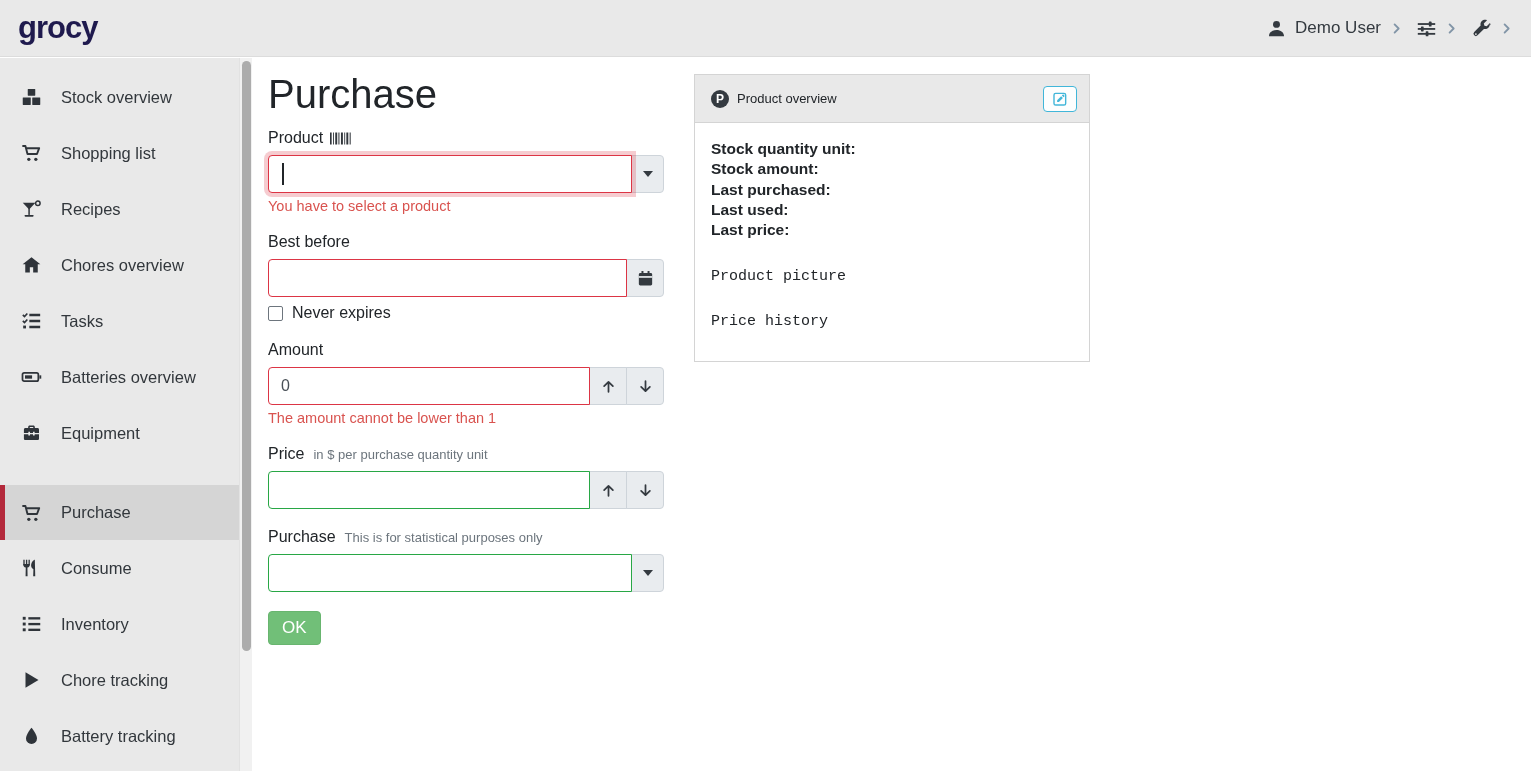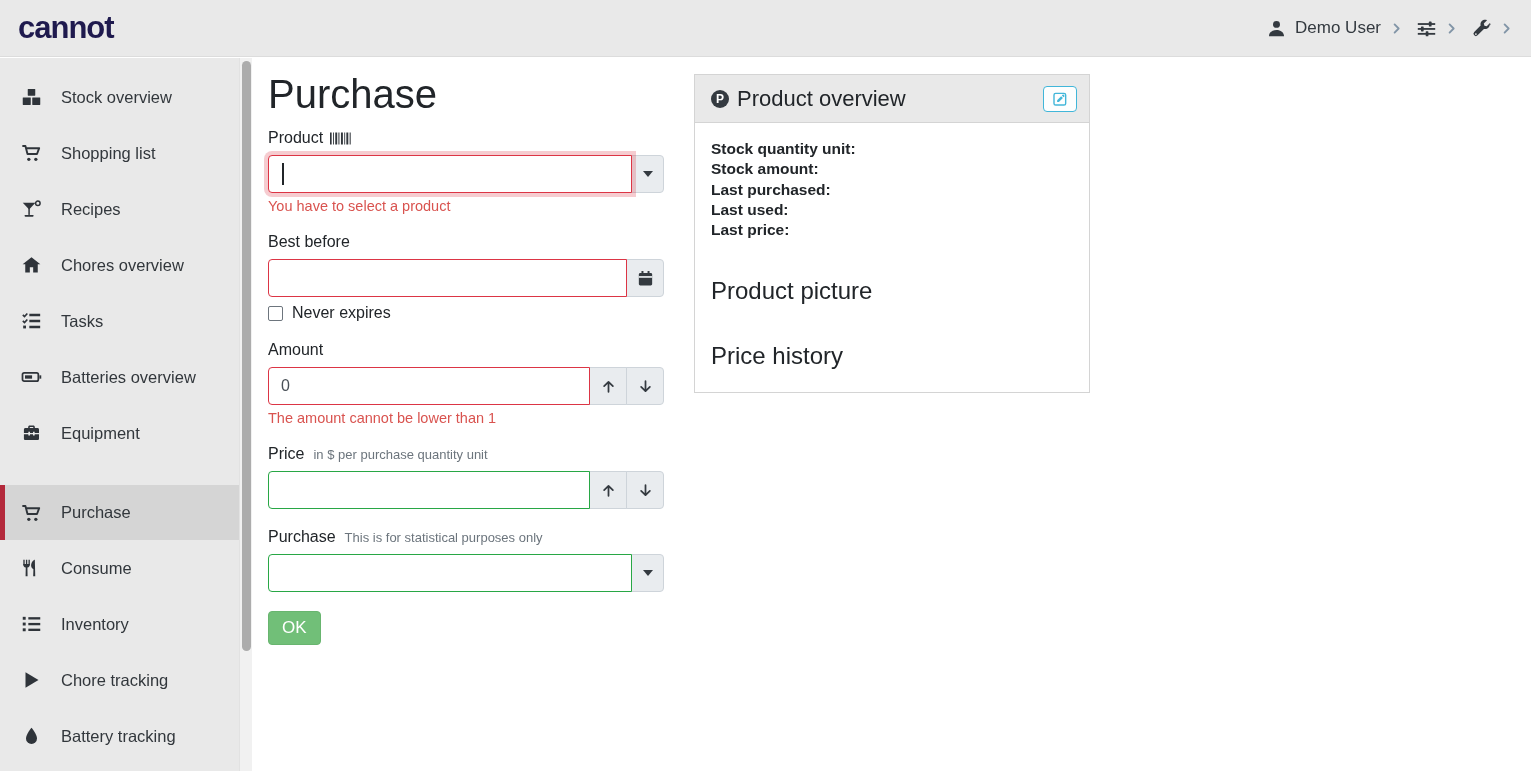--- a/index.html
+++ b/index.html
@@ -94,36 +94,36 @@
   }
   .card-header {
     display:flex; align-items:center; gap:8px; background:#e9e9e9;
     border-bottom:1px solid #d4d4d4; padding:9px 12px 9px 16px; height:48px;
   }
   .p-icon {
     width:18px; height:18px; border-radius:50%; background:#343a40; color:#fff;
     font-size:12px; font-weight:bold; display:flex; align-items:center;
     justify-content:center; flex:0 0 18px;
   }
-  .card-title { font-size:22px; color:#212529; flex:1; }
+  .card-title { font-size:13px; color:#212529; flex:1; }
   .edit-btn {
     width:34px; height:26px; border:1px solid #41b6d9; border-radius:4px;
     background:#fdfefe; color:#41b6d9; display:flex; align-items:center;
     justify-content:center; cursor:pointer; padding:0;
   }
   .card-body { padding:16px 16px 22px 16px; min-height:238px; }
   .ov-fields { margin-top:0; }
   .ov-field { font-size:15.5px; font-weight:bold; color:#212529; line-height:20.3px; }
-  .ov-section { font-size:24px; font-weight:500; color:#212529; margin-top:37px; }
+  .ov-section { font-size:15px; font-weight:500; color:#212529; margin-top:28px;font-family:Liberation Mono, monospace; }
 </style>
 </head>
 <body>
 
 <header class="topbar">
-  <div class="logo">cannot</div>
+  <div class="logo">grocy</div>
   <div class="topbar-right">
     <div class="tb-item">
       <svg class="tb-icon" viewBox="0 0 24 24" fill="currentColor">
           <circle cx="12" cy="6.8" r="4.4"></circle>
           <path d="M2.5 21.8c0-5 4.3-8 9.5-8s9.5 3 9.5 8z"></path>
         </svg>
       <span class="tb-label">Demo User</span>
       <svg class="chev" viewBox="0 0 24 24" fill="none" stroke="currentColor" stroke-width="3.4" stroke-linecap="round" stroke-linejoin="round">
           <path d="M8.5 4.5 16 12l-7.5 7.5"></path>
         </svg>

